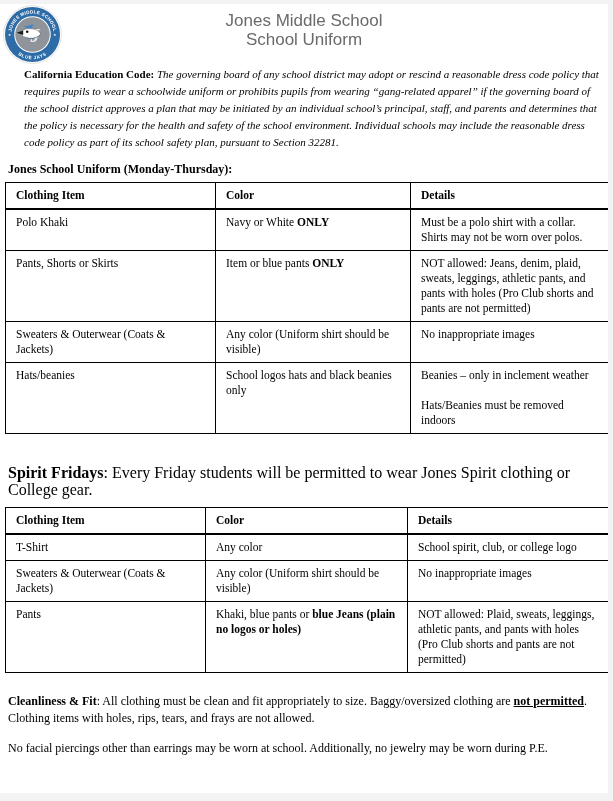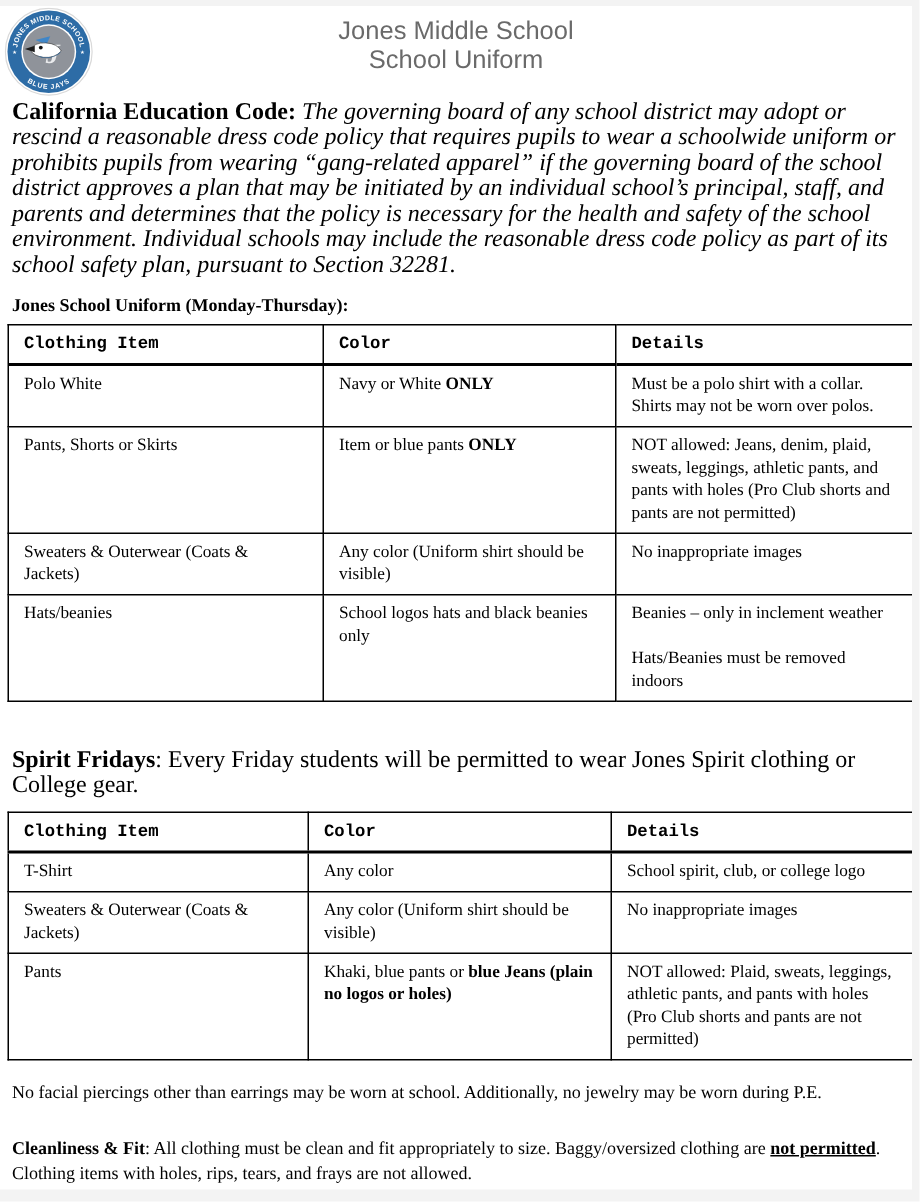--- a/index.html
+++ b/index.html
@@ -14,39 +14,39 @@
   }
   
   .header{position:relative;height:58px;}
   .logo{position:absolute;top:1px;left:3px;width:59px;height:59px;}
   .titles{
     text-align:center;padding-top:7px;
     font-family:"Liberation Sans",sans-serif;
     color:#6a6a6a;font-size:17px;line-height:19px;
   }
   
-  .para{margin:4px 9px 0 8px;font-size:16px;line-height:17px;}
+  .para{margin:4px 9px 0 24px;font-size:11px;line-height:17px;}
   .section-heading{margin:11px 8px 5px 8px;font-size:12px;font-weight:bold;}
   .spirit{margin:30px 8px 9px 8px;font-size:16px;line-height:17px;}
   .bp{margin:13px 9px 0 8px;font-size:12px;line-height:17px;}
   .bp.first{margin-top:20px;}
   .seg-b{font-weight:bold;}
   .seg-i{font-style:italic;}
   .seg-u{text-decoration:underline;}
   
   table{
     border-collapse:collapse;margin-left:5px;width:603px;
     font-size:11.5px;table-layout:fixed;
   }
   th,td{
     border:1px solid #000;vertical-align:top;text-align:left;
     padding:5px 10px;box-sizing:border-box;line-height:15px;
     white-space:pre-line;overflow:hidden;
   }
-  thead th{font-weight:bold;border-bottom:2px solid #000;height:26px;font-family:Liberation Mono, monospace;}
+  thead th{font-weight:bold;border-bottom:2px solid #000;height:26px;}
   .h26{height:26px}.h37{height:37px}.h55{height:55px}.h38{height:38px}
   .h40{height:40px}.h52{height:52px}.h36{height:36px}.h54{height:54px}
 </style>
 </head>
 <body>
 
 <div class="page">
 
   <div class="header">
     <svg class="logo" viewBox="0 0 60 60">
@@ -93,21 +93,21 @@
       </colgroup>
     <thead>
       <tr>
         <th>Clothing Item</th>
         <th>Color</th>
         <th>Details</th>
       </tr>
     </thead>
     <tbody>
       <tr class="h37">
-        <td><span>Polo White</span></td>
+        <td><span>Polo Khaki</span></td>
         <td><span>Navy or White </span><span class="seg-b">ONLY</span></td>
         <td><span>Must be a polo shirt with a collar. Shirts may not be worn over polos.</span></td>
       </tr>
       <tr class="h55">
         <td><span>Pants, Shorts or Skirts</span></td>
         <td><span>Item or blue pants </span><span class="seg-b">ONLY</span></td>
         <td><span>NOT allowed: Jeans, denim, plaid, sweats, leggings, athletic pants, and pants with holes (Pro Club shorts and pants are not permitted)</span></td>
       </tr>
       <tr class="h40">
         <td><span>Sweaters &amp; Outerwear (Coats &amp; Jackets)</span></td>
@@ -151,16 +151,16 @@
         <td><span>No inappropriate images</span></td>
       </tr>
       <tr class="h54">
         <td><span>Pants</span></td>
         <td><span>Khaki, blue pants or </span><span class="seg-b">blue Jeans (plain no logos or holes)</span></td>
         <td><span>NOT allowed: Plaid, sweats, leggings, athletic pants, and pants with holes (Pro Club shorts and pants are not permitted)</span></td>
       </tr>
     </tbody>
   </table>
 
+  <p class="bp first"><span class="seg-b">Cleanliness &amp; Fit</span><span>: All clothing must be clean and fit appropriately to size. Baggy/oversized clothing are </span><span class="seg-b seg-u">not permitted</span><span>. Clothing items with holes, rips, tears, and frays are not allowed.</span></p>
   <p class="bp"><span>No facial piercings other than earrings may be worn at school. Additionally, no jewelry may be worn during P.E.</span></p>
-  <p class="bp first"><span class="seg-b">Cleanliness &amp; Fit</span><span>: All clothing must be clean and fit appropriately to size. Baggy/oversized clothing are </span><span class="seg-b seg-u">not permitted</span><span>. Clothing items with holes, rips, tears, and frays are not allowed.</span></p>
 
 </div>
 
 </body></html>

